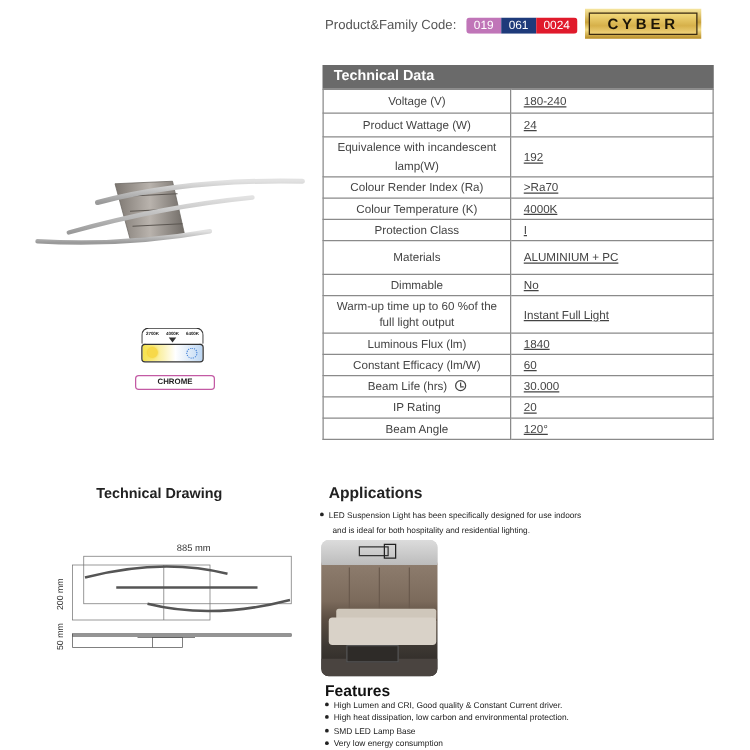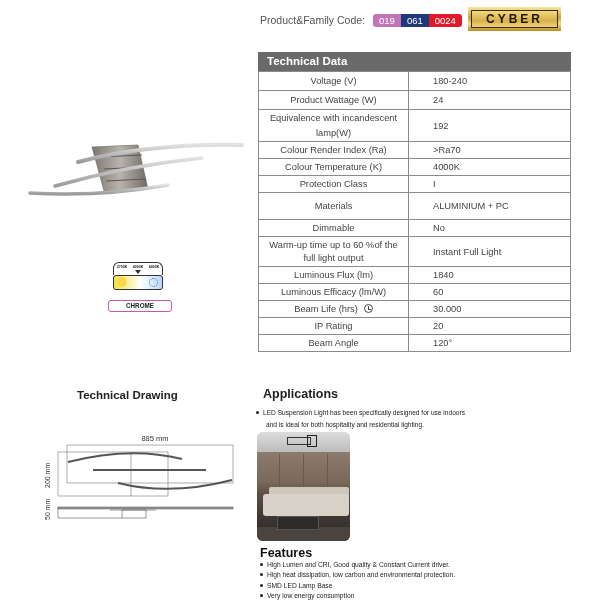--- a/index.html
+++ b/index.html
@@ -21,21 +21,21 @@
     background: linear-gradient(180deg,#f2d97a,#d6b04a 60%,#f0d37a);
     display: flex; align-items: center; justify-content: center;
     font-weight: bold; font-size: 12px; letter-spacing: 3px; color: #1d1608; }
 
   
   .tech { position: absolute; left: 258px; top: 52px; width: 313px; }
   .tech-head { background: #6a6a6a; color: #fff; font-weight: bold; font-size: 11.5px; height: 19px; line-height: 19px; padding-left: 9px; }
   table { width: 313px; border-collapse: collapse; }
   td { border: 1px solid #8a8a8a; font-size: 9.3px; color: #444; padding: 0 6px; vertical-align: middle; }
   td.k { width: 150px; text-align: center; }
-  td.v { padding-left: 24px; }
+  td.v { padding-left: 10px; text-decoration: underline; }
   .clock { display: inline-block; width: 9px; height: 9px; border: 1px solid #444; border-radius: 50%; position: relative; margin-left: 6px; vertical-align: -1px; }
   .clock::before { content:""; position:absolute; left:3.2px; top:1px; width:1px; height:3px; background:#444; }
   .clock::after { content:""; position:absolute; left:3.2px; top:3.5px; width:3px; height:1px; background:#444; }
 
   
   .product { position: absolute; left: 20px; top: 135px; width: 230px; height: 70px; }
 
   
   .cct { position: absolute; left: 113px; top: 262px; width: 50px; height: 32px; }
   .cct-top { height: 13px; border: 1.3px solid #333; border-bottom: none; border-radius: 6px 6px 0 0; font-size: 3.6px; font-weight: bold; display: flex; justify-content: space-around; padding-top: 2px; color:#222; position: relative; }
@@ -157,21 +157,21 @@
         </tr>
     <tr style="height:30px">
           <td class="k" style="line-height:13px">Warm-up time up to 60 %of the full light output</td>
           <td class="v">Instant Full Light</td>
         </tr>
     <tr style="height:17px">
           <td class="k">Luminous Flux (lm)</td>
           <td class="v">1840</td>
         </tr>
     <tr style="height:17px">
-          <td class="k">Luminous Efficacy (lm/W)</td>
+          <td class="k">Constant Efficacy (lm/W)</td>
           <td class="v">60</td>
         </tr>
     <tr style="height:17px">
           <td class="k"><span>Beam Life (hrs)</span><span class="clock"></span></td>
           <td class="v">30.000</td>
         </tr>
     <tr style="height:17px">
           <td class="k">IP Rating</td>
           <td class="v">20</td>
         </tr>

